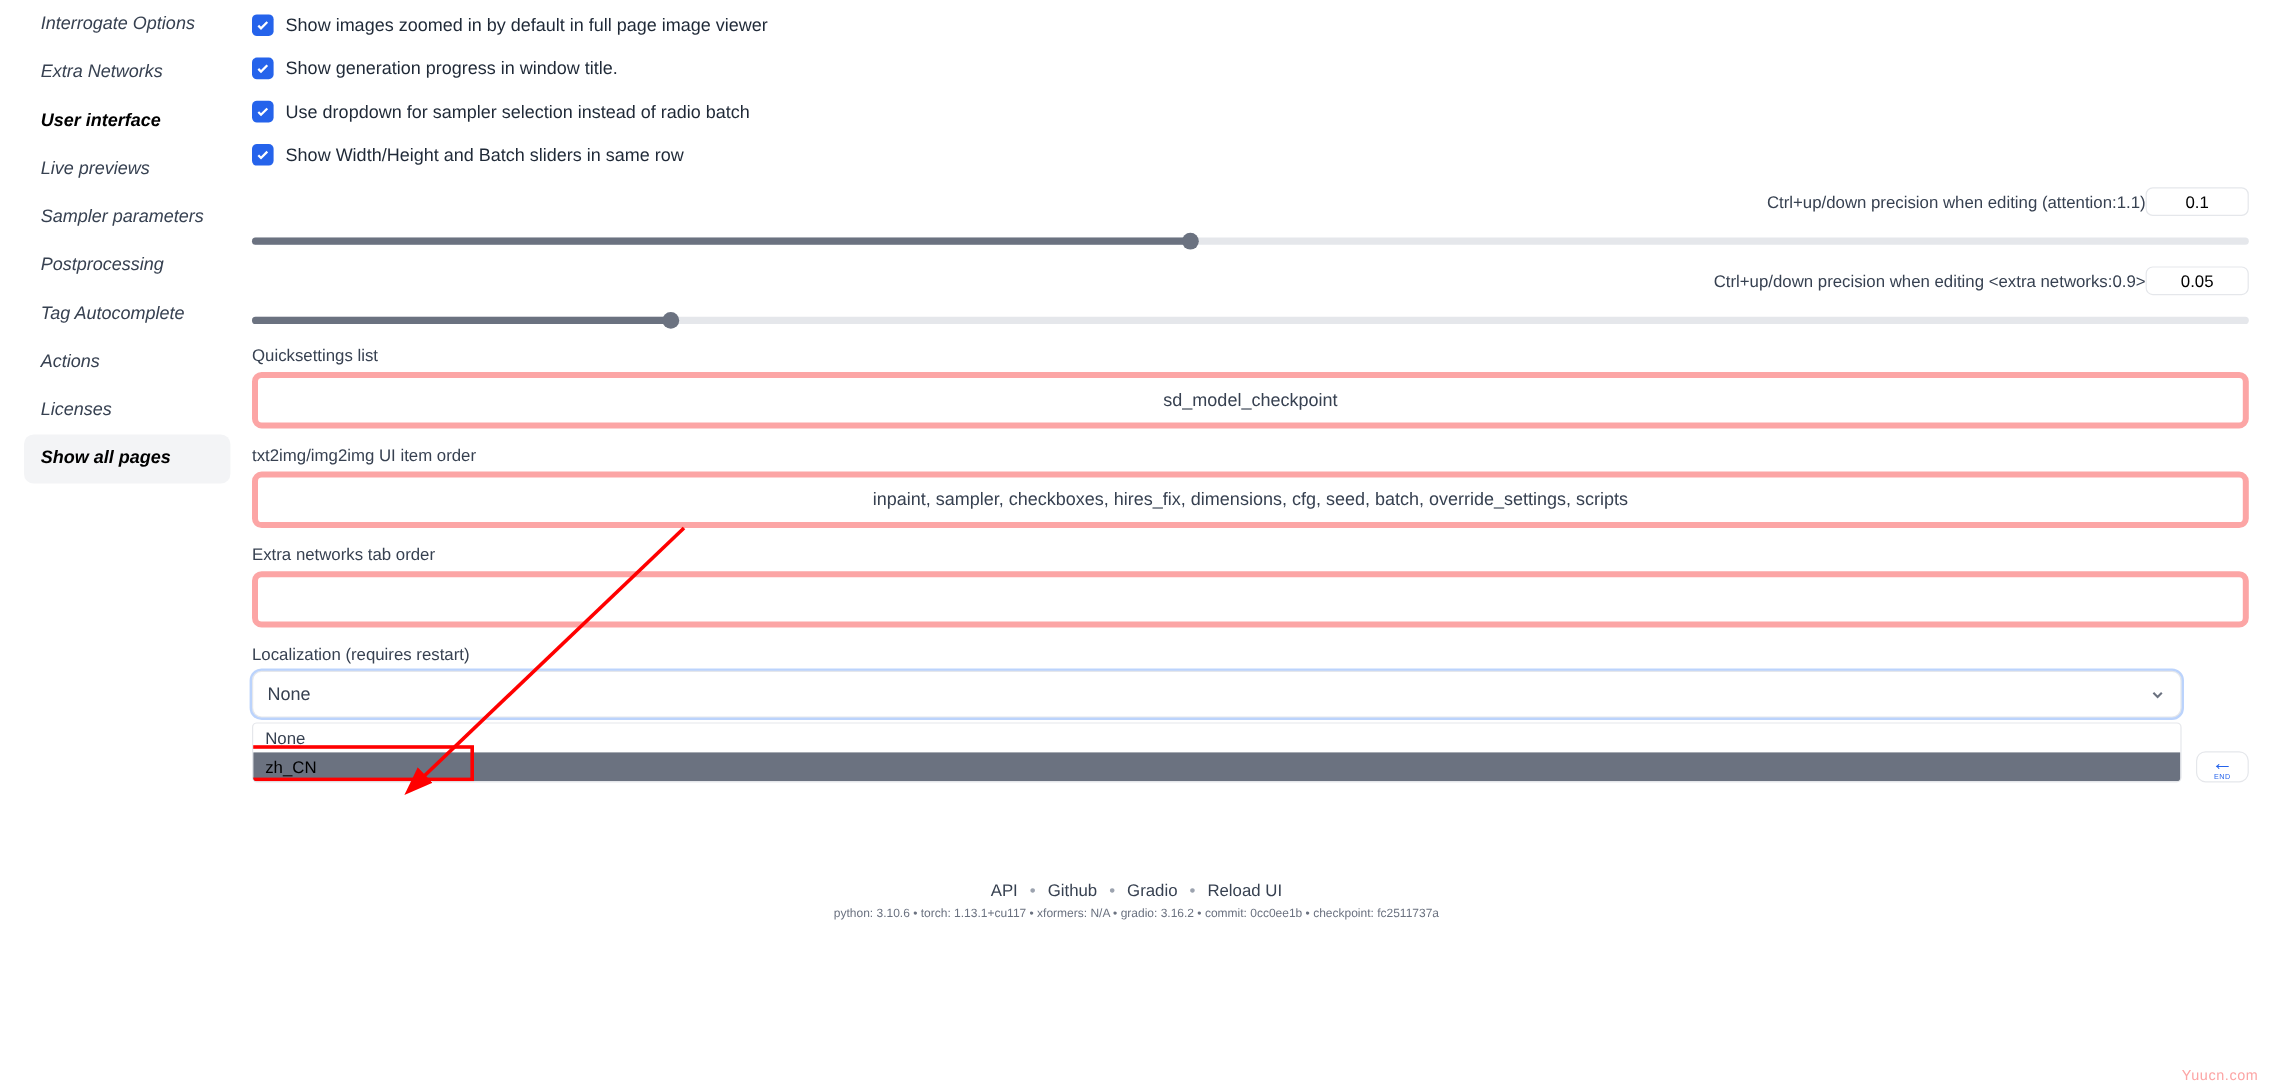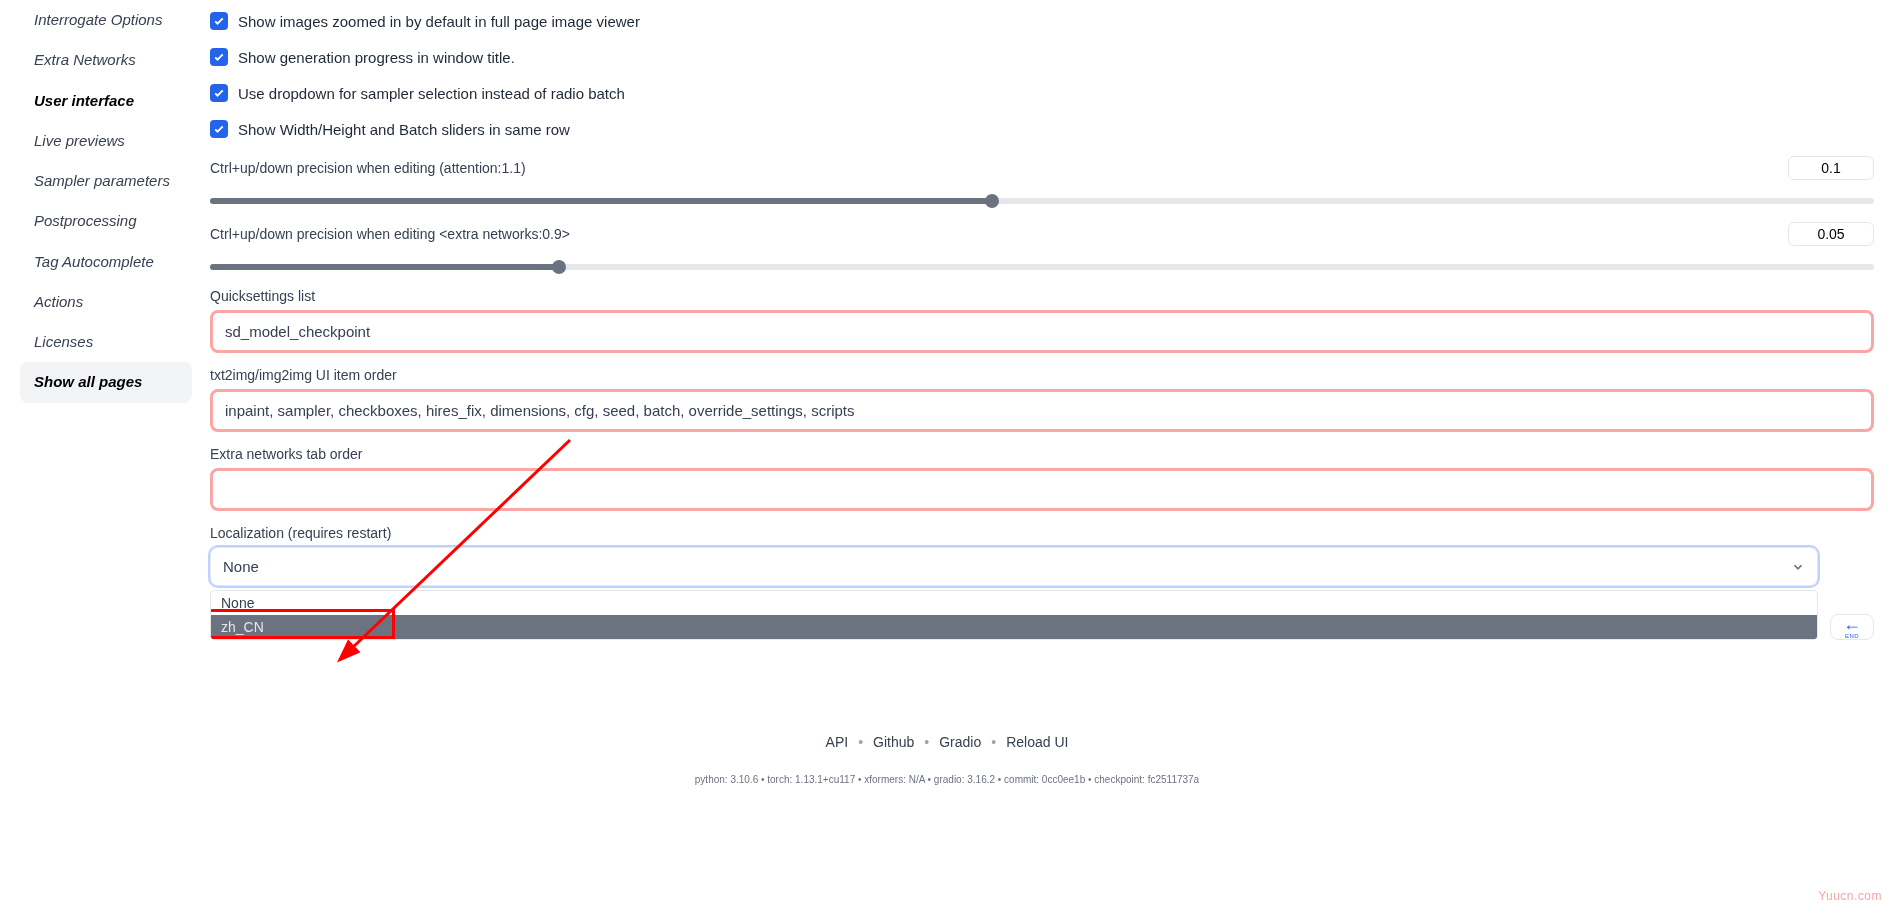--- a/index.html
+++ b/index.html
@@ -58,21 +58,21 @@
     align-items: center;
     justify-content: center;
     flex-shrink: 0;
     cursor: pointer;
   }
   .chk svg { width: 12px; height: 12px; }
   .chk-label { color: #1f2937; }
   .slider-block { margin-bottom: 14px; }
   .slider-header {
     display: flex;
-    justify-content: space-between;
+    justify-content: flex-end;
     align-items: center;
     margin-bottom: 4px;
   }
   .slider-label { color: #374151; font-size: 14px; }
   .slider-value {
     width: 86px;
     padding: 3px 24px;
     border: 1px solid #e5e7eb;
     border-radius: 6px;
     text-align: center;
@@ -111,25 +111,26 @@
   .field-block { margin-top: 14px; margin-bottom: 4px; }
   .field-label {
     color: #374151;
     font-size: 14px;
     margin-bottom: 6px;
     display: block;
   }
   .text-input {
     width: 100%;
     padding: 10px 12px;
-    border: 3px solid #fca5a5;
+    border: 5px solid #fca5a5;
     border-radius: 8px;
     font-size: 15px;
     color: #374151;
     background: #fff;
+    text-align: center;
   }
   .dropdown-row {
     display: flex;
     gap: 12px;
     align-items: flex-end;
   }
   .dropdown-wrap { flex: 1; position: relative; }
   .dropdown {
     position: relative;
     width: 100%;
@@ -157,21 +158,21 @@
     background: #fff;
   }
   .dropdown-option {
     padding: 4px 10px;
     font-size: 14px;
     color: #374151;
     cursor: pointer;
   }
   .dropdown-option.hover {
     background: #6b7280;
-    color: #e5e5e5;
+    color: #000000;
   }
   .refresh-button {
     width: 44px;
     border: 1px solid #e5e7eb;
     border-radius: 8px;
     display: flex;
     align-items: center;
     justify-content: center;
     color: #2563eb;
     font-size: 18px;
@@ -181,21 +182,21 @@
   .footer {
     text-align: center;
     padding: 14px 0 8px;
     font-size: 14px;
   }
   .footer-links {
     display: flex;
     gap: 10px;
     justify-content: center;
     align-items: center;
-    margin-bottom: 24px;
+    margin-bottom: 6px;
     color: #6b7280;
   }
   .footer-links a { color: #374151; text-decoration: none; }
   .footer-dot { color: #9ca3af; }
   .footer-meta { color: #6b7280; font-size: 10px; }
   .watermark {
     position: fixed;
     right: 12px;
     bottom: 4px;
     color: #fca5a5;

